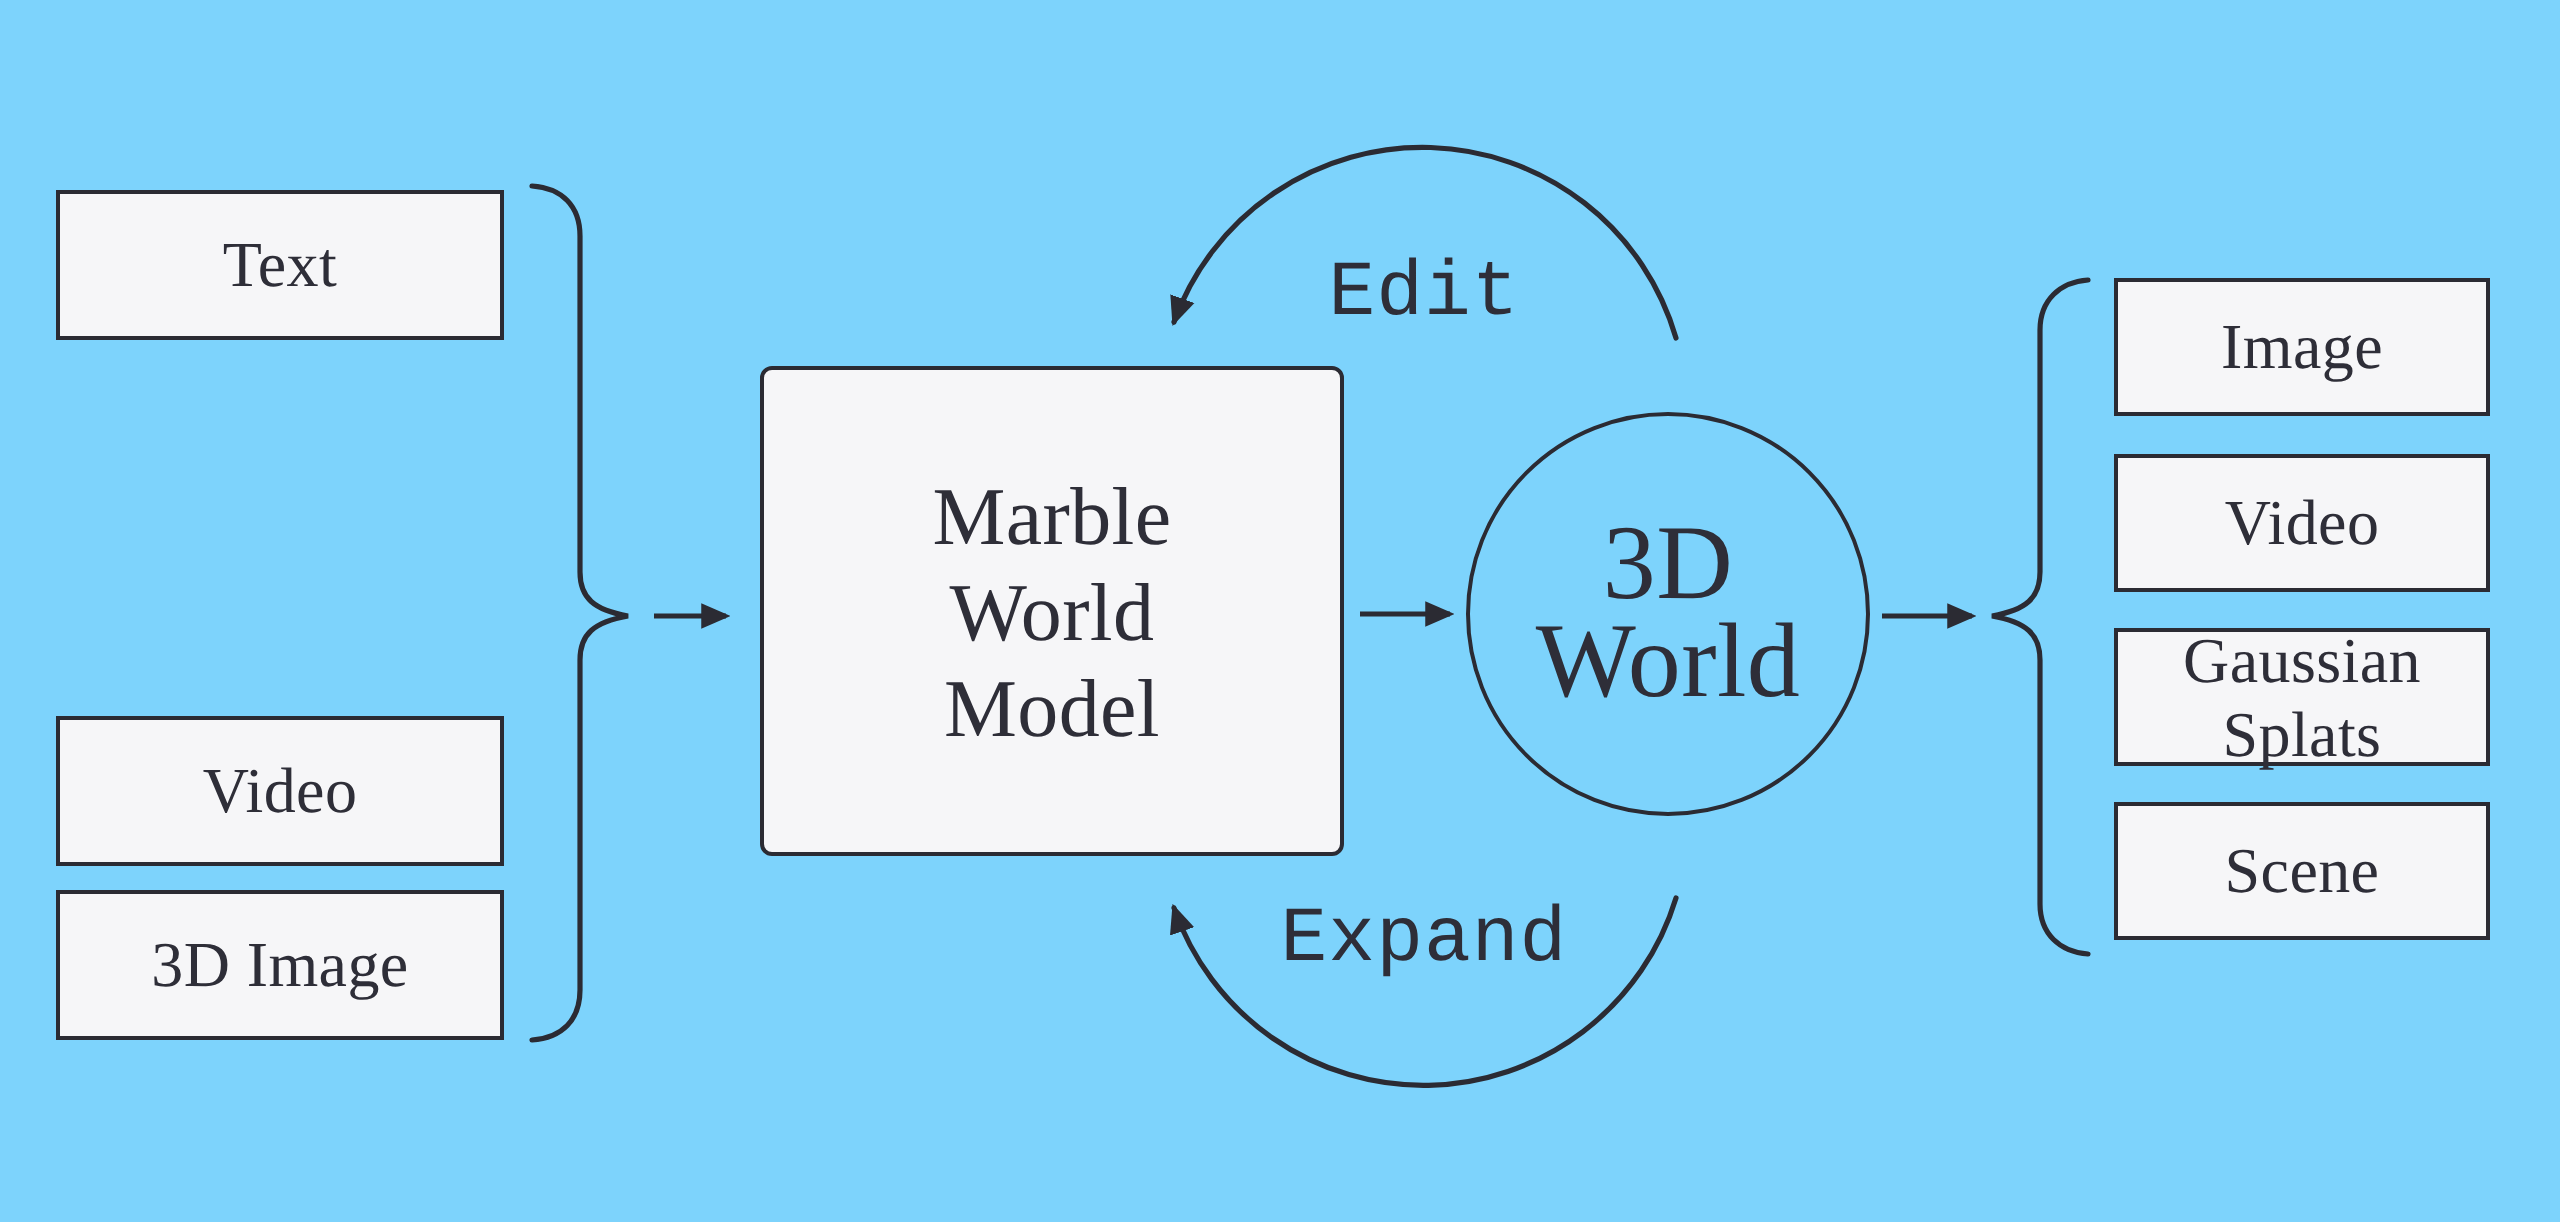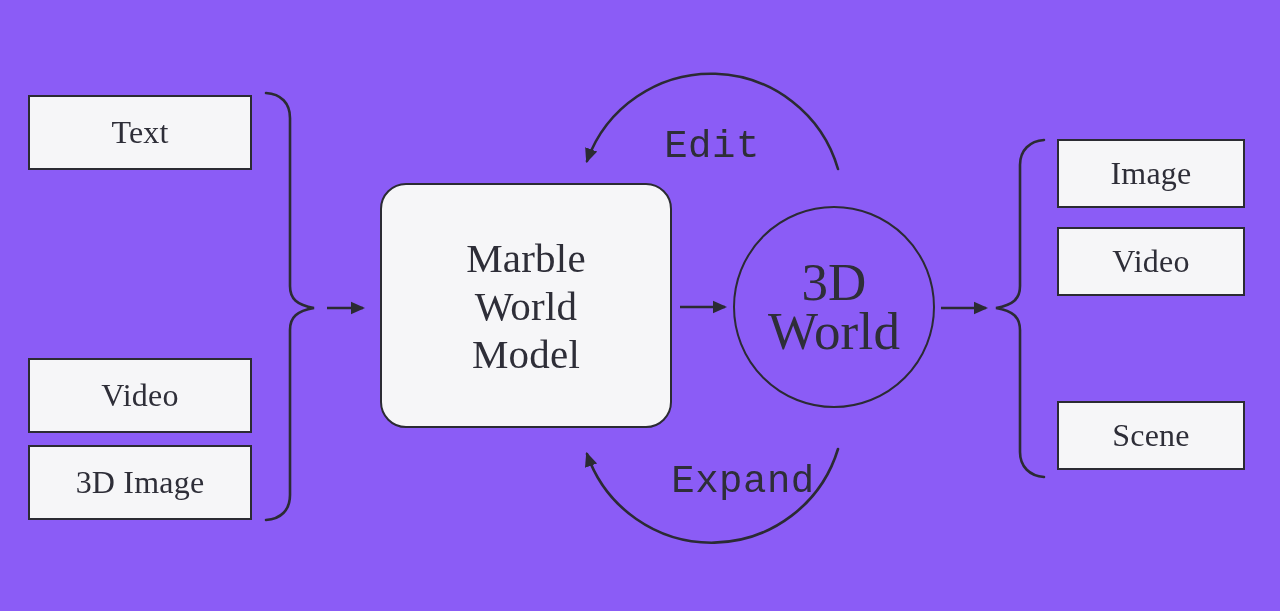--- a/index.html
+++ b/index.html
@@ -3,21 +3,21 @@
 <meta charset="utf-8">
 <style>
   html, body {
     margin: 0;
     padding: 0;
   }
   .stage {
     position: relative;
     width: 1280px;
     height: 611px;
-    background: #8b5cf6;
+    background: #7dd3fc;
     overflow: hidden;
     font-family: "Liberation Serif", "DejaVu Serif", serif;
     color: #2e2e38;
   }
   .connectors {
     position: absolute;
     left: 0;
     top: 0;
     width: 1280px;
     height: 611px;
@@ -44,21 +44,21 @@
   .out-box {
     left: 1057px;
     width: 188px;
     height: 69px;
   }
   .model-box {
     left: 380px;
     top: 183px;
     width: 292px;
     height: 245px;
-    border-radius: 26px;
+    border-radius: 6px;
     border-width: 2.8px;
     font-size: 41px;
     line-height: 48px;
   }
   .world-circle {
     left: 733px;
     top: 206px;
     width: 202px;
     height: 202px;
     border-radius: 50%;
@@ -70,21 +70,21 @@
   .loop-label {
     position: absolute;
     width: 200px;
     text-align: center;
     font-size: 39px;
     line-height: 1.1;
     letter-spacing: 0.5px;
     font-family: Liberation Mono, monospace;
   }
   .loop-label.edit   { left: 612px; top: 126px; }
-  .loop-label.expand { left: 643px; top: 449px; margin-top: 12px; }
+  .loop-label.expand { left: 612px; top: 449px; }
 </style>
 </head>
 <body>
 
 <div class="stage">
 
   <svg class="connectors" viewBox="0 0 1280 611" aria-hidden="true">
     <defs>
       <marker id="arrowhead" viewBox="0 0 10 10" refX="8.5" refY="5" markerWidth="5.6" markerHeight="5.6" orient="auto-start-reverse">
         <path d="M 0 0.6 L 10 5 L 0 9.4 z" fill="#2b2b33"></path>
@@ -113,15 +113,17 @@
 Model</div>
 
   <div class="box world-circle">3D
 World</div>
 
   <div class="loop-label edit">Edit</div>
   <div class="loop-label expand">Expand</div>
 
   <div class="box out-box" style="top:139px">Image</div>
   <div class="box out-box" style="top:227px">Video</div>
+  <div class="box out-box" style="top:314px">Gaussian
+Splats</div>
   <div class="box out-box" style="top:401px">Scene</div>
 
 </div>
 
 </body></html>

